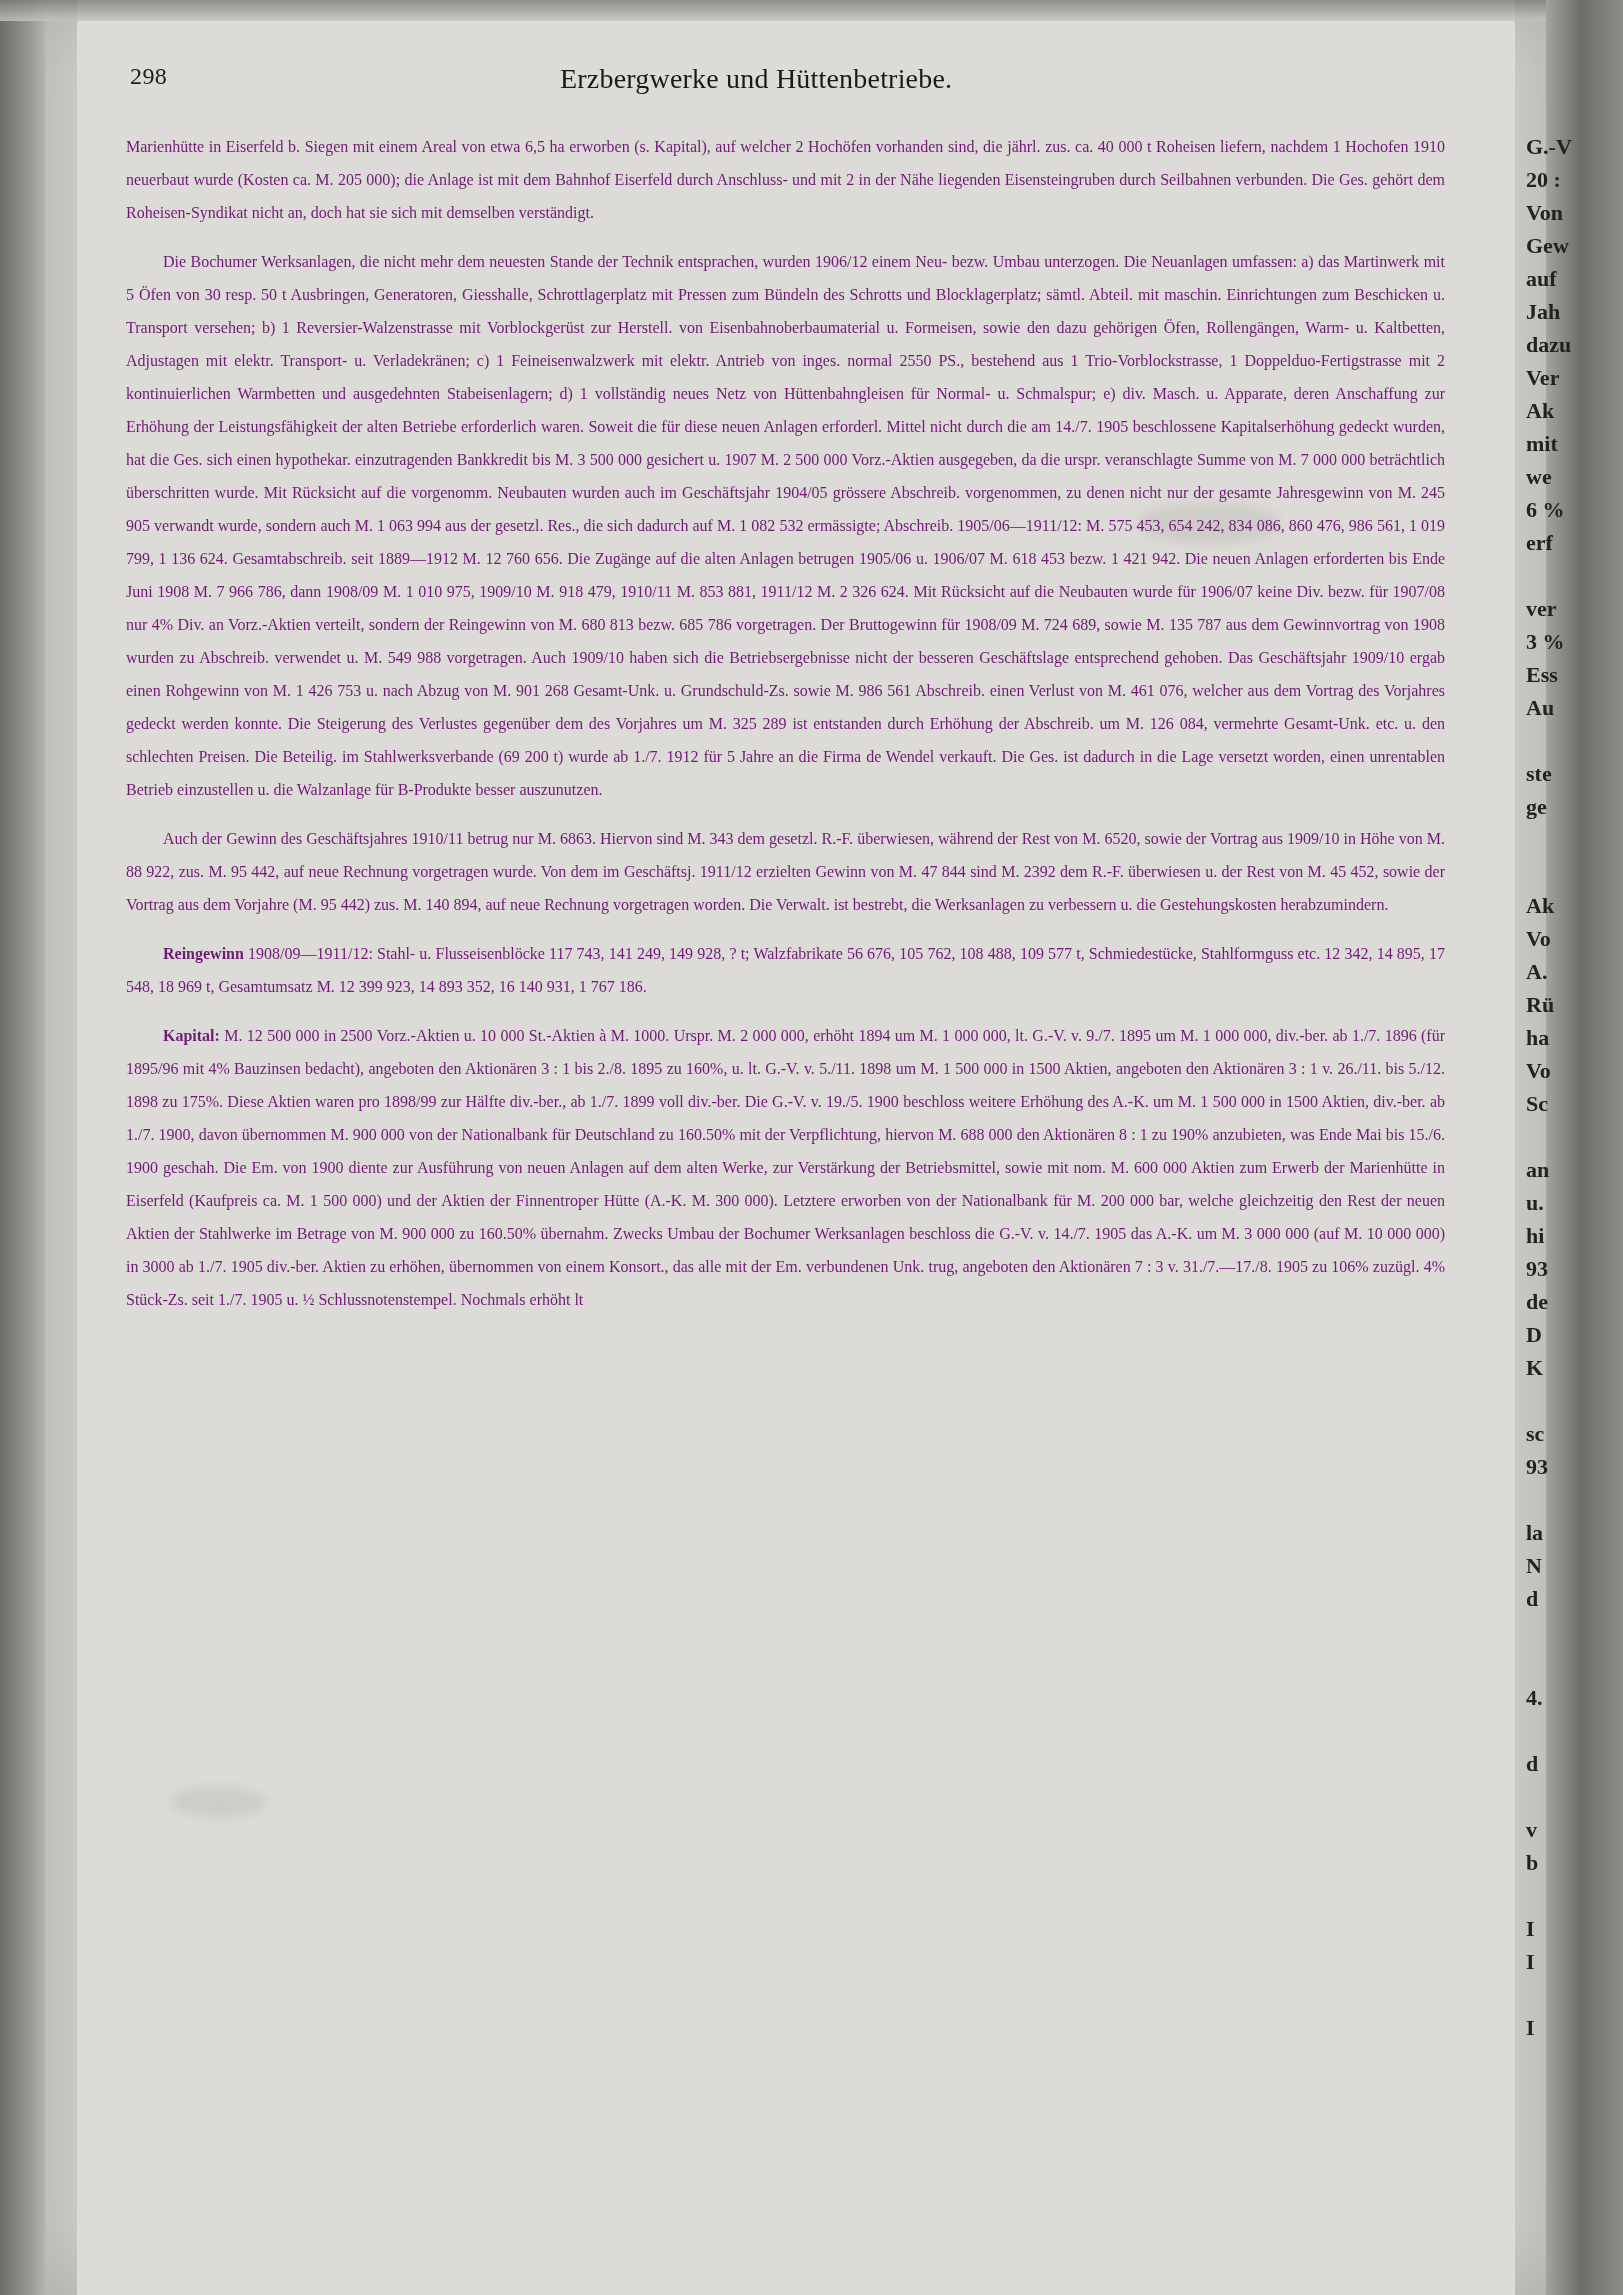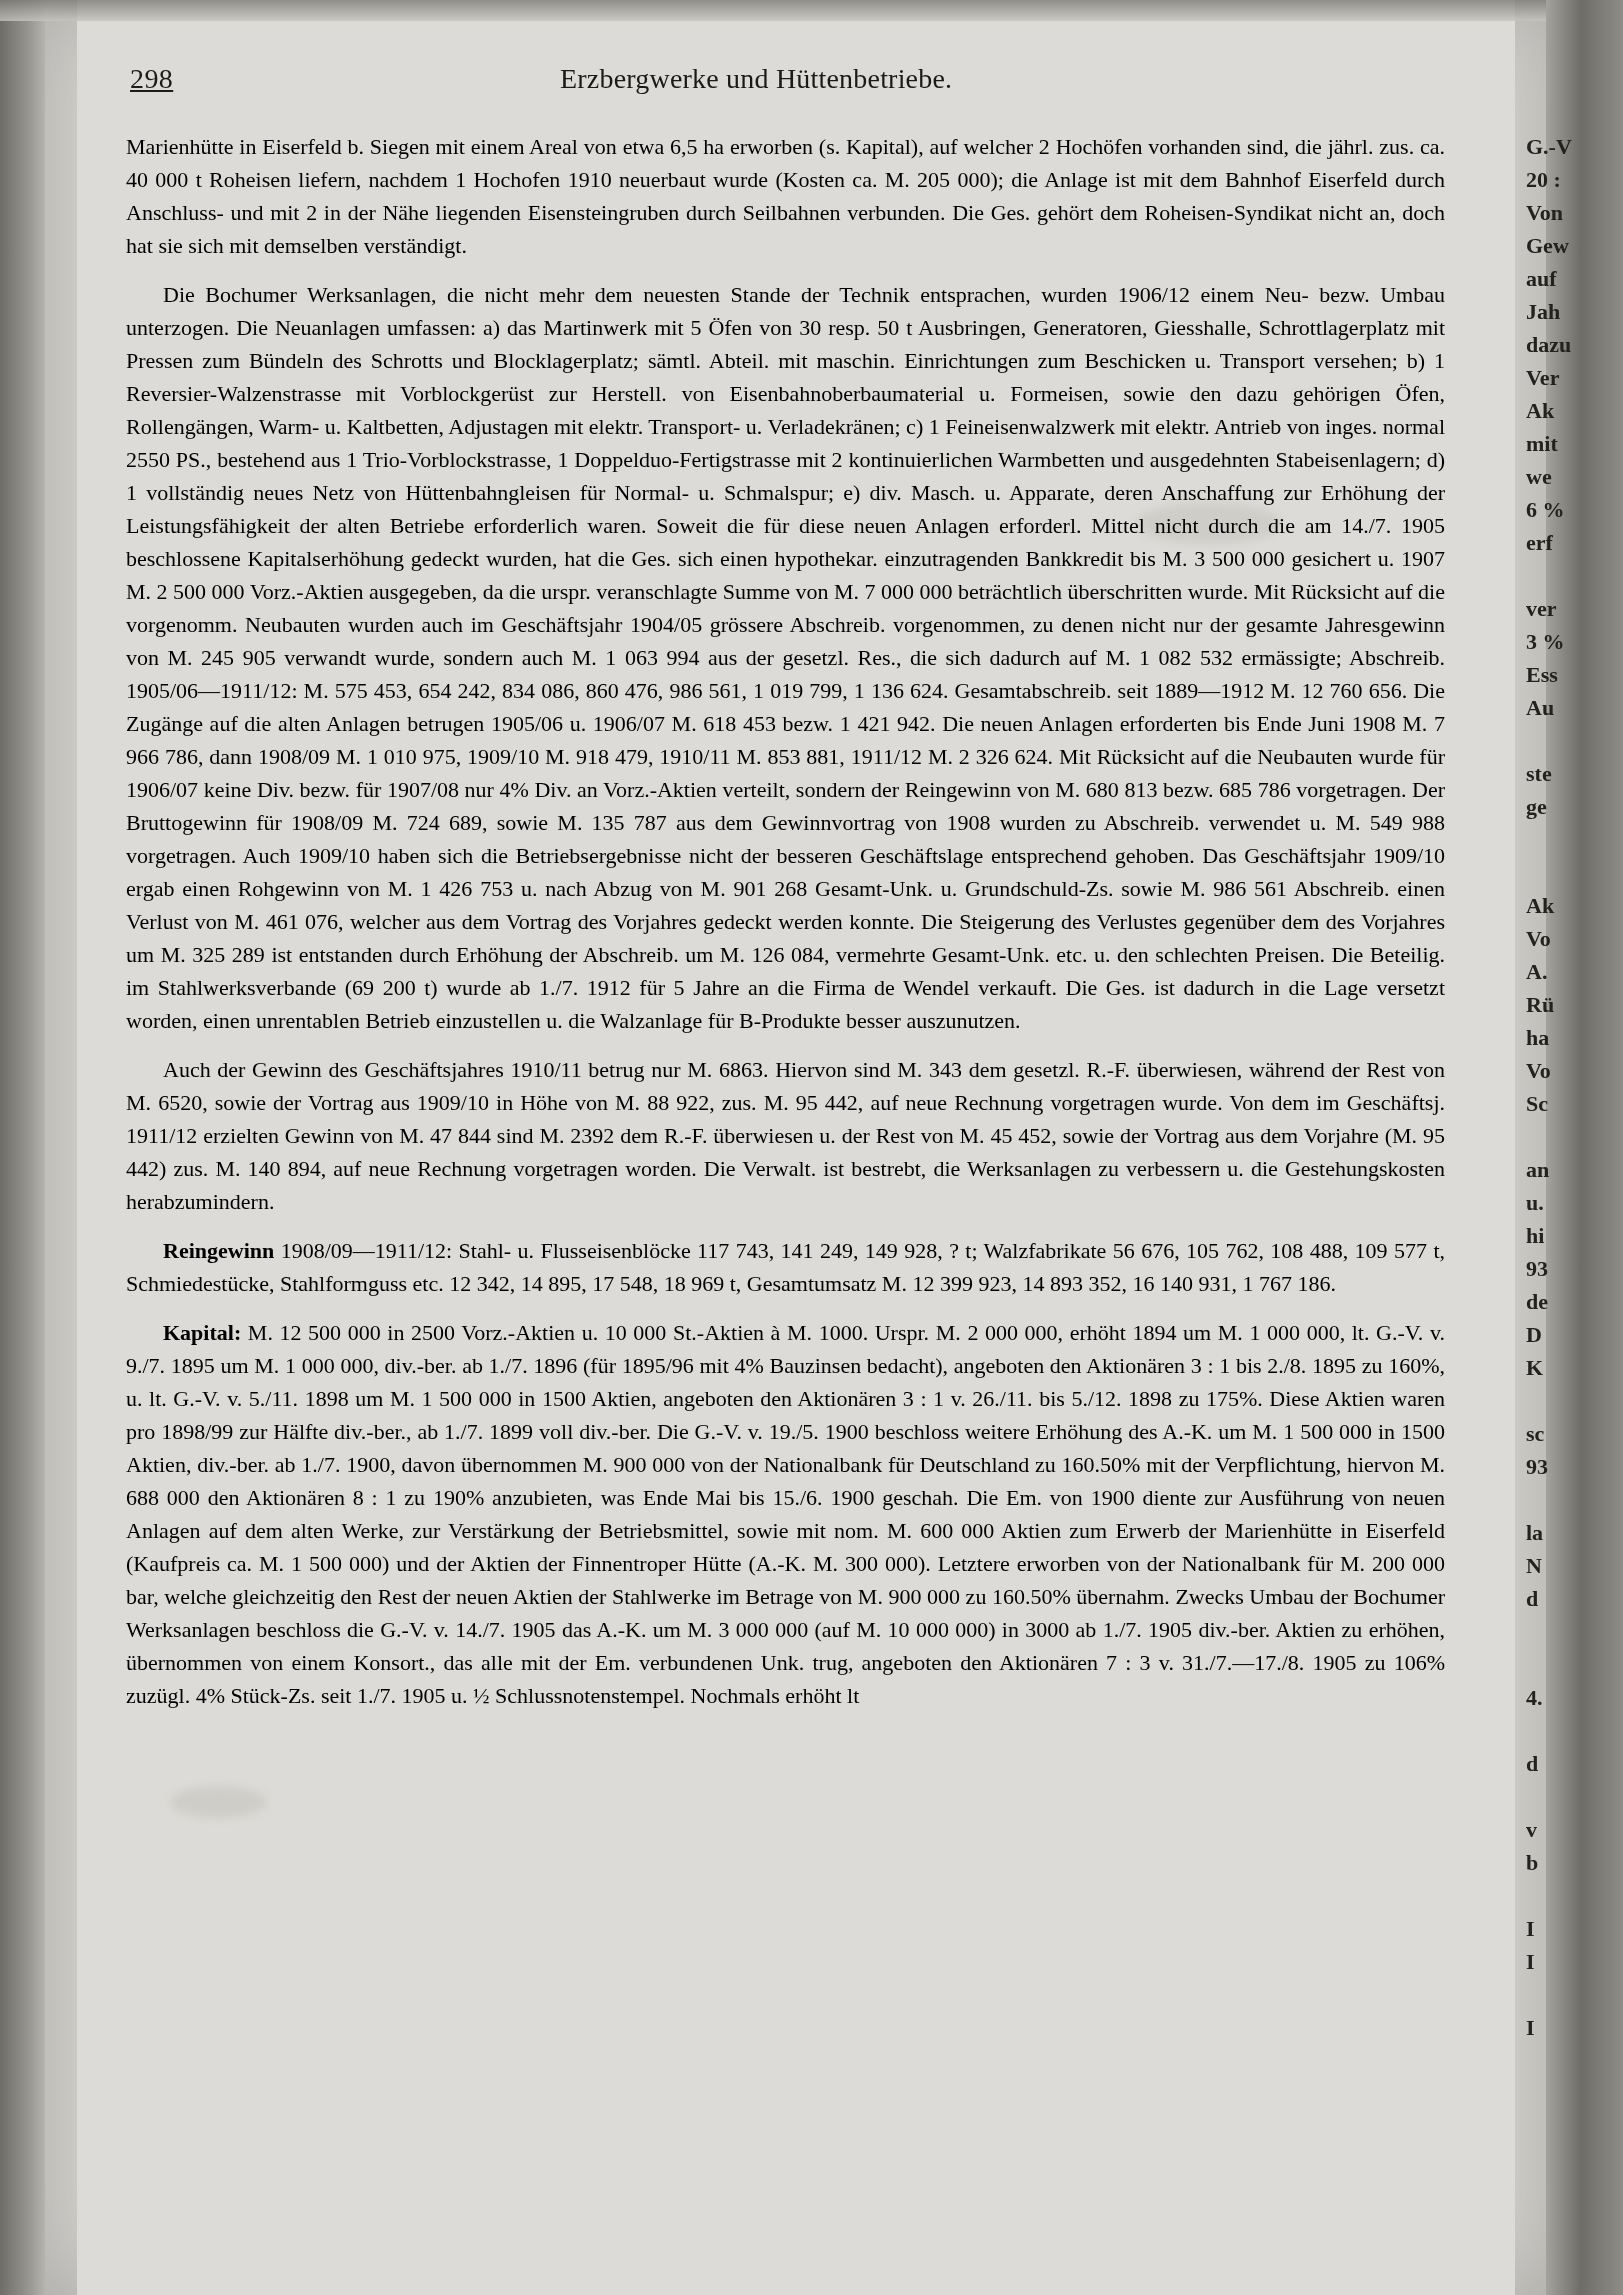--- a/index.html
+++ b/index.html
@@ -49,43 +49,42 @@
     width: 47px;
     height: 2295px;
     background: linear-gradient(to right, #6e6c67 0%, #97958f 60%, #b9b7b2 100%);
   }
 
   
   .page-number {
     position: absolute;
     left: 130px;
     top: 63px;
-    font-size: 28px;
+    font-size: 24px;
     color: #1d1c1a;
     letter-spacing: 0.4px;
-    text-decoration: underline;
   }
   .running-head-shift {
     position: absolute;
     left: 560px;
     top: 63px;
     font-size: 28px;
     color: #1b1a18;
     letter-spacing: 0.2px;
   }
 
   
   .column {
     position: absolute;
     left: 126px;
     top: 130px;
     width: 1319px;
-    font-size: 22px;
+    font-size: 16px;
     line-height: 33px;
-    color: #000000;
+    color: #701a75;
     text-align: justify;
     text-justify: inter-word;
   }
   .column p {
     margin: 0;
     text-indent: 0;
   }
   .column p.indent {
     text-indent: 37px;
   }

